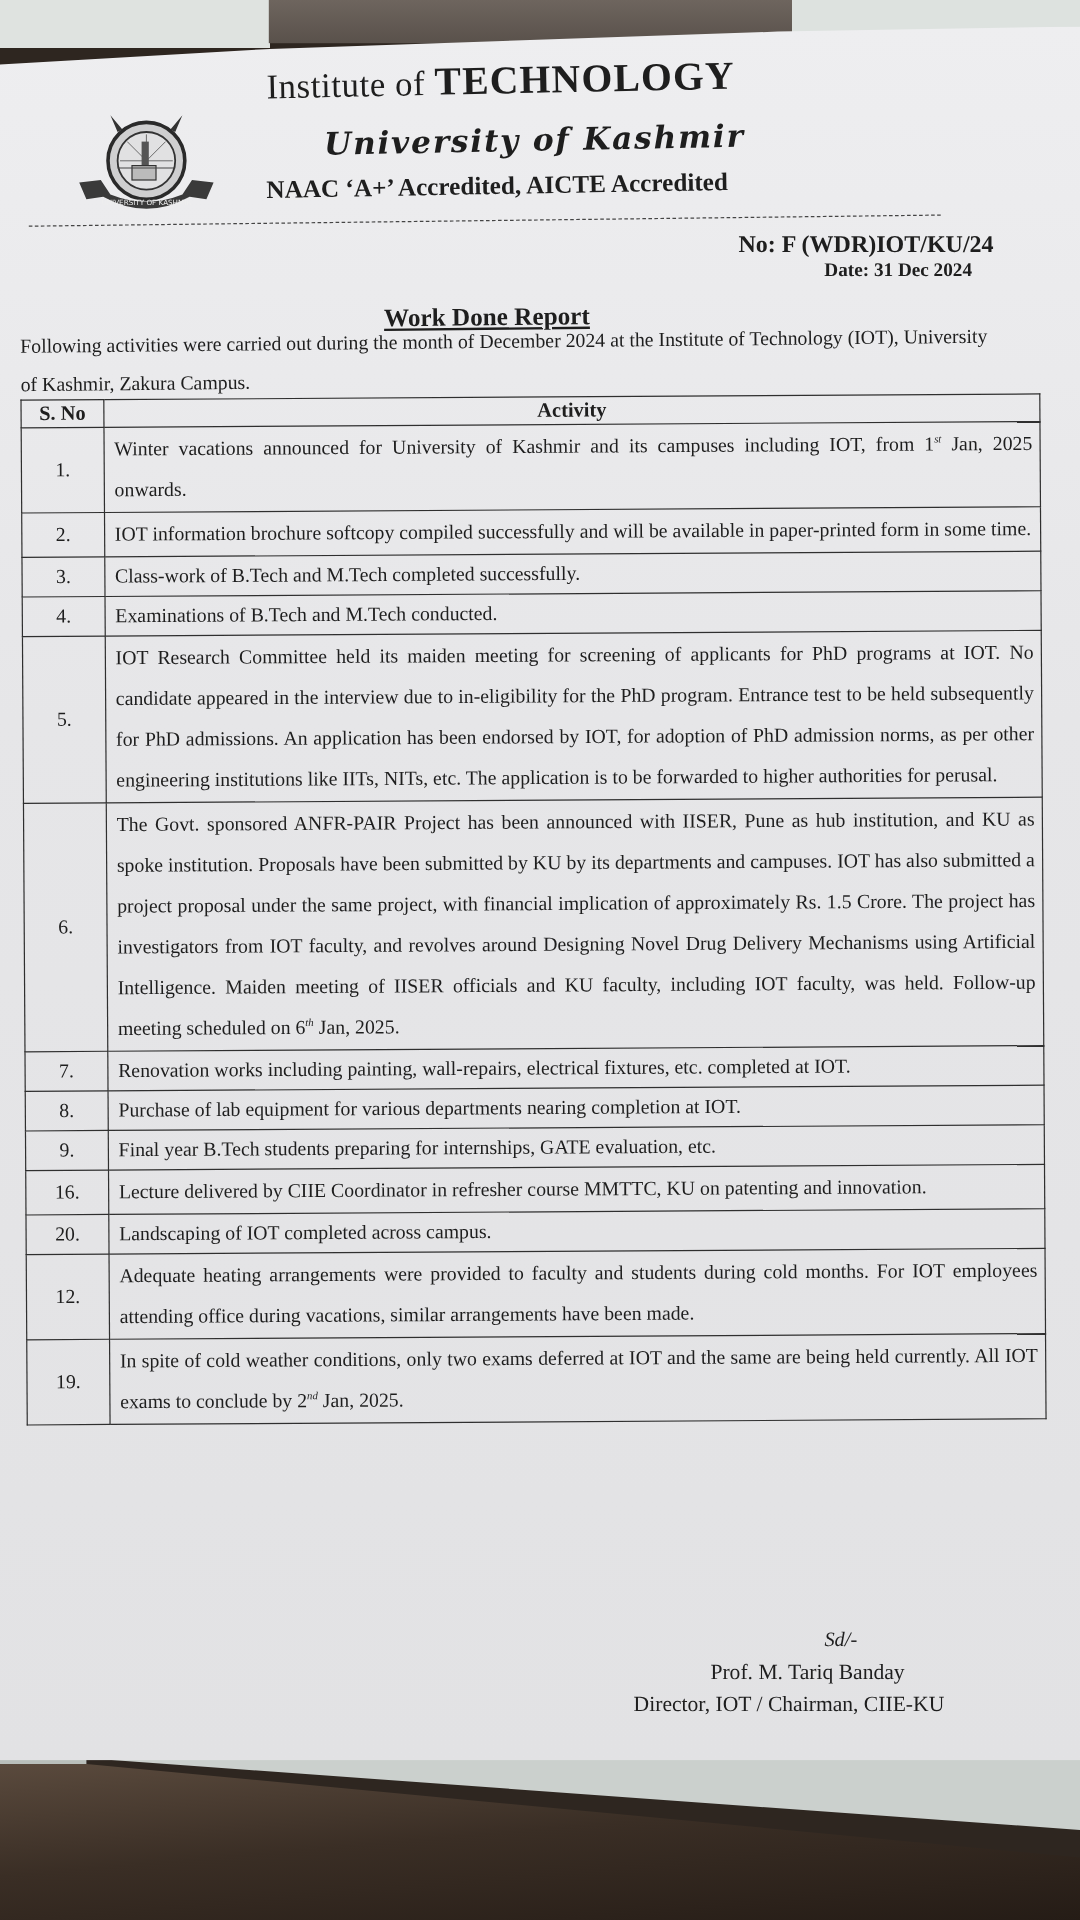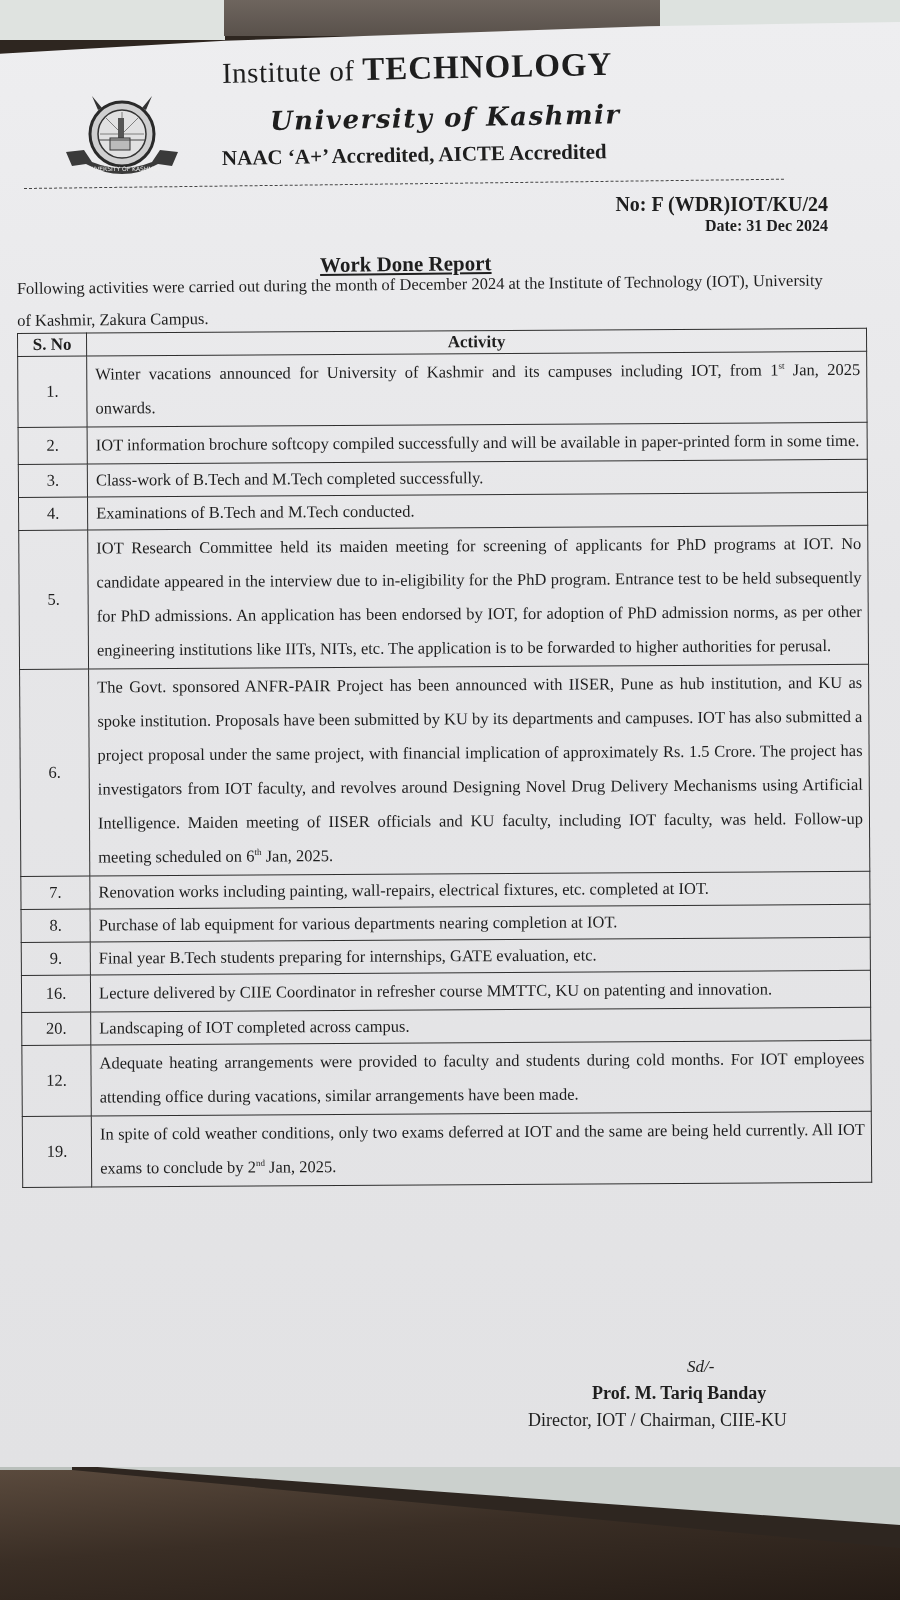--- a/index.html
+++ b/index.html
@@ -26,38 +26,38 @@
     }
 
     .logo { position: absolute; left: 62px; top: 88px; width: 120px; height: 96px; }
     .title-line1 { position: absolute; left: 222px; top: 54px; font-size: 29px; letter-spacing: 0.5px; transform: rotate(-1.2deg); transform-origin: left; white-space: nowrap; }
     .title-line1 b { font-size: 33px; letter-spacing: 1px; }
     .title-line2 { position: absolute; left: 270px; top: 106px; font-size: 26px; font-family: "DejaVu Serif", serif; font-weight: bold; font-style: italic; letter-spacing: 1.5px; transform: rotate(-1.1deg); transform-origin: left; white-space: nowrap; }
     .title-line3 { position: absolute; left: 222px; top: 146px; font-size: 21px; font-weight: bold; transform: rotate(-1deg); transform-origin: left; white-space: nowrap; }
     .dash-rule { position: absolute; left: 24px; top: 188px; width: 760px; border-top: 1.5px dashed #444; transform: rotate(-0.7deg); transform-origin: left; }
 
     .ref-no { position: absolute; right: 72px; top: 193px; font-size: 20px; font-weight: bold; white-space: nowrap; }
-    .ref-date { position: absolute; right: 72px; top: 217px; font-size: 16px; font-weight: bold; white-space: nowrap; }
+    .ref-date { position: absolute; right: 90px; top: 217px; font-size: 16px; font-weight: bold; white-space: nowrap; }
 
     .report-title { position: absolute; left: 320px; top: 252px; font-size: 21px; font-weight: bold; text-decoration: underline; white-space: nowrap; transform: rotate(-0.6deg); }
     .intro { position: absolute; left: 17px; top: 273px; width: 820px; font-size: 16.5px; line-height: 32px; transform: rotate(-0.6deg); transform-origin: left; }
 
     .table-wrap { position: absolute; left: 17px; top: 333px; width: 850px; transform: rotate(-0.35deg); transform-origin: left top; }
     table { width: 100%; border-collapse: collapse; font-size: 16.5px; }
     th, td { border: 1.5px solid #2f2f2f; vertical-align: middle; }
     th { font-weight: bold; font-size: 17px; padding: 0; height: 22px; }
     th.sno { width: 66px; text-align: center; }
     th.act { text-align: center; }
     td.num { text-align: center; width: 66px; }
     td.txt { padding: 1px 6px 1px 8px; text-align: justify; line-height: 34px; }
     td.txt.single { line-height: 30px; }
-    sup { font-size: 9px; line-height: 0; }
+    sup { font-size: 9px; line-height: 0; font-style: italic; }
 
     .sign-sd { position: absolute; left: 668px; top: 1357px; font-size: 17px; font-style: italic; margin-left: 19px; }
-    .sign-name { position: absolute; left: 592px; top: 1383px; font-size: 18px; font-weight: bold; white-space: nowrap; }
+    .sign-name { position: absolute; left: 592px; top: 1383px; font-size: 18px; font-weight: normal; white-space: nowrap; }
     .sign-title { position: absolute; left: 528px; top: 1410px; font-size: 18px; font-weight: normal; white-space: nowrap; }
   </style>
 </head>
 <body>
 
 <div class="bg-top-left"></div>
 <div class="bg-top-wood"></div>
 <div class="bg-top-right"></div>
 <div class="bg-bottom-left"></div>
 <div class="bg-bottom-wall"></div>

